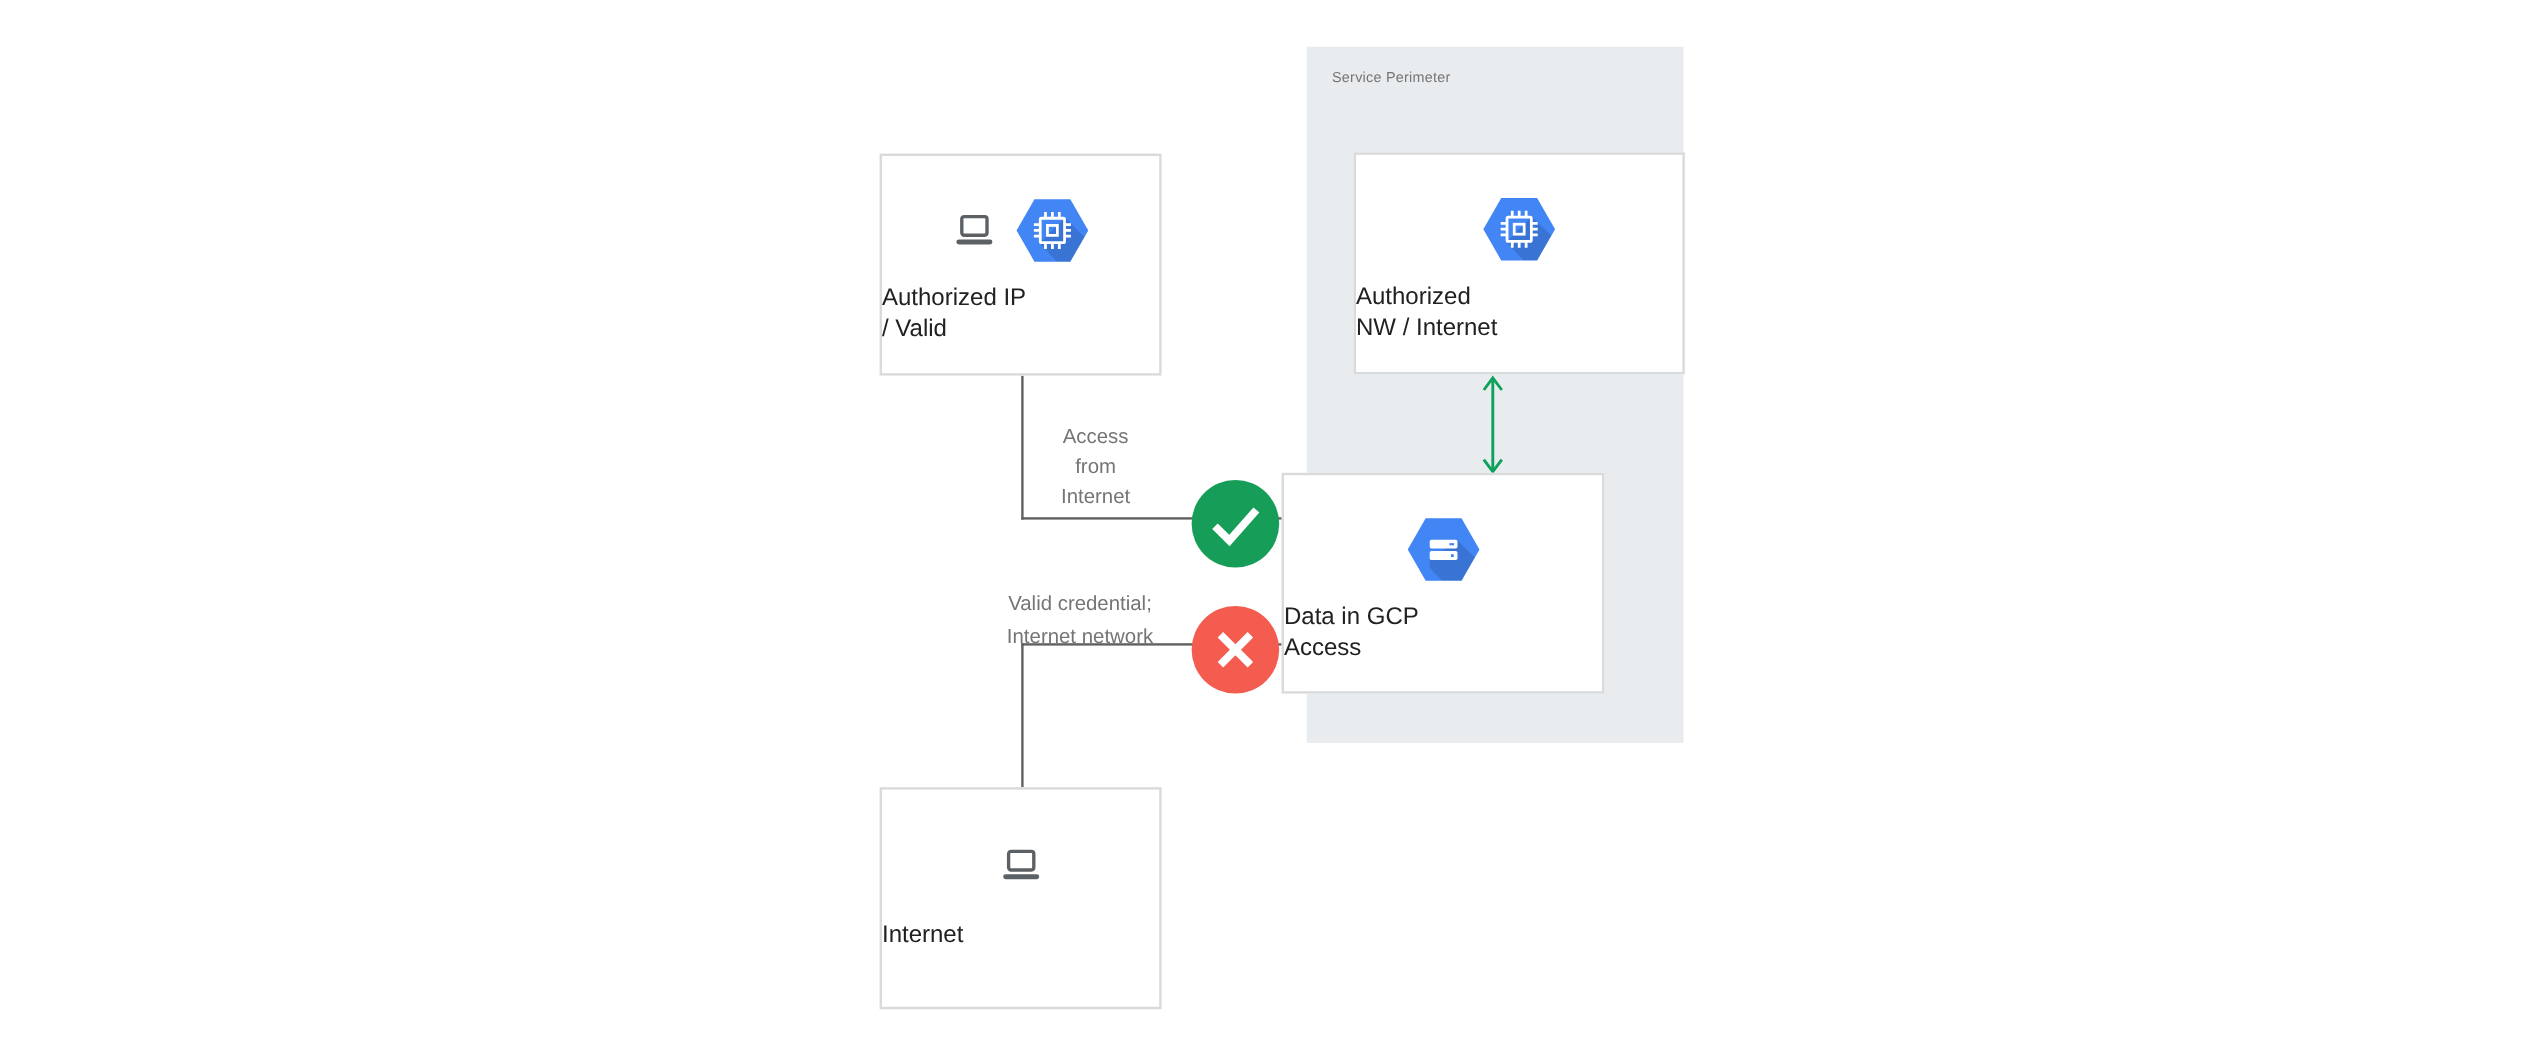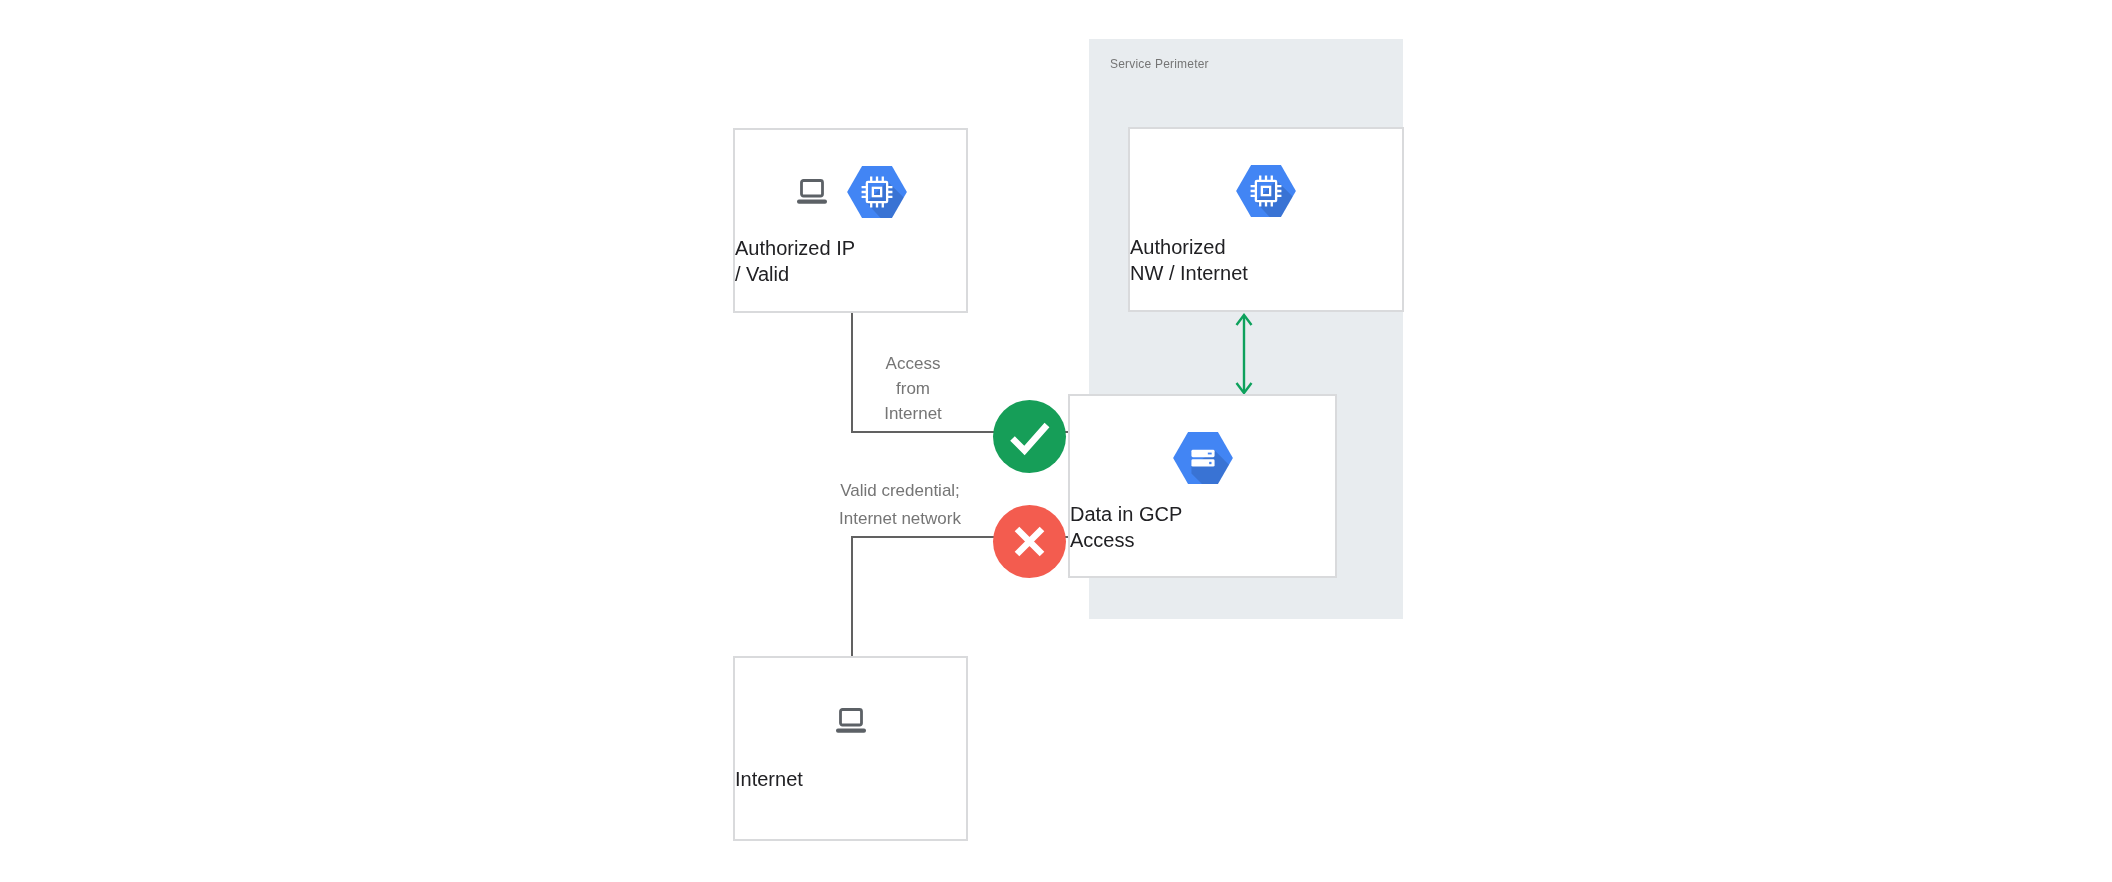--- a/index.html
+++ b/index.html
@@ -38,21 +38,21 @@
   #line-untrusted-v{left:851px;top:536px;width:2px;height:120px}
 
   
   .status{position:absolute;width:73px;height:73px;border-radius:50%;display:flex;align-items:center;justify-content:center}
   #status-allowed{left:993px;top:400px;background:var(--c-check_green)}
   #status-denied{left:993px;top:505px;background:var(--c-cross_red)}
 
   
   .conn-label{position:absolute;font-size:17px;line-height:25px;color:var(--c-text_gray);text-align:center}
   #label-access{left:858px;top:351px;width:110px}
-  #label-untrusted{left:790px;top:477px;width:220px;line-height:28px}
+  #label-untrusted{left:790px;top:489px;width:220px;line-height:28px}
   .conn-label span{display:block}
 
   
   #arrow-bidirectional{position:absolute;left:1232px;top:311px}
 
   
   .hex-fill{fill:var(--c-gcp_blue)}
   .hex-shadow{fill:rgba(0,0,0,.13)}
   .wstroke{stroke:#ffffff;fill:none}
   .wfill{fill:#ffffff}

